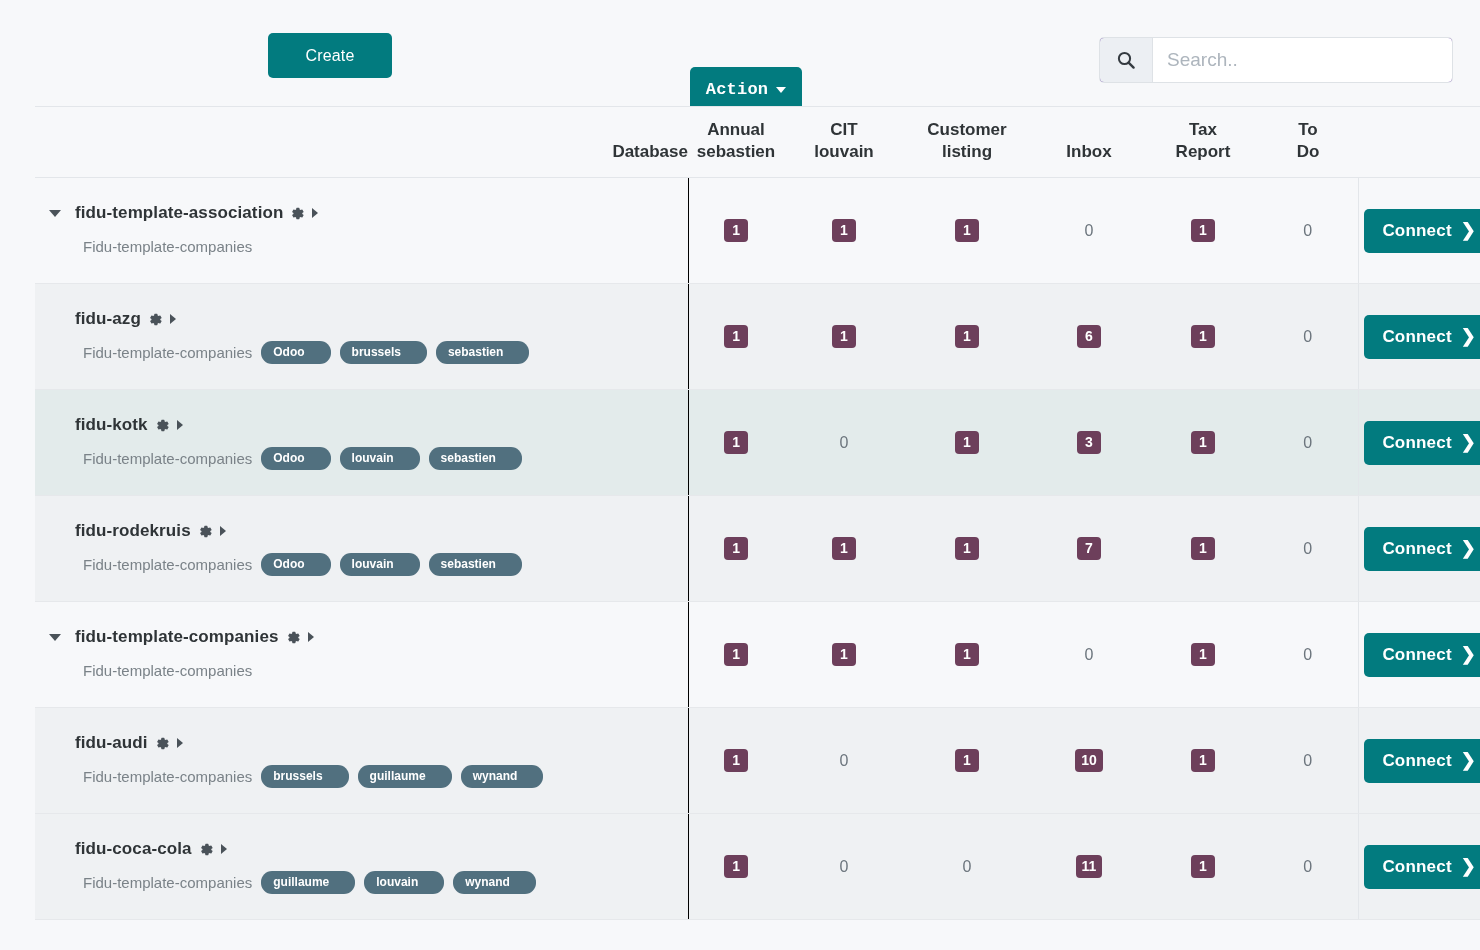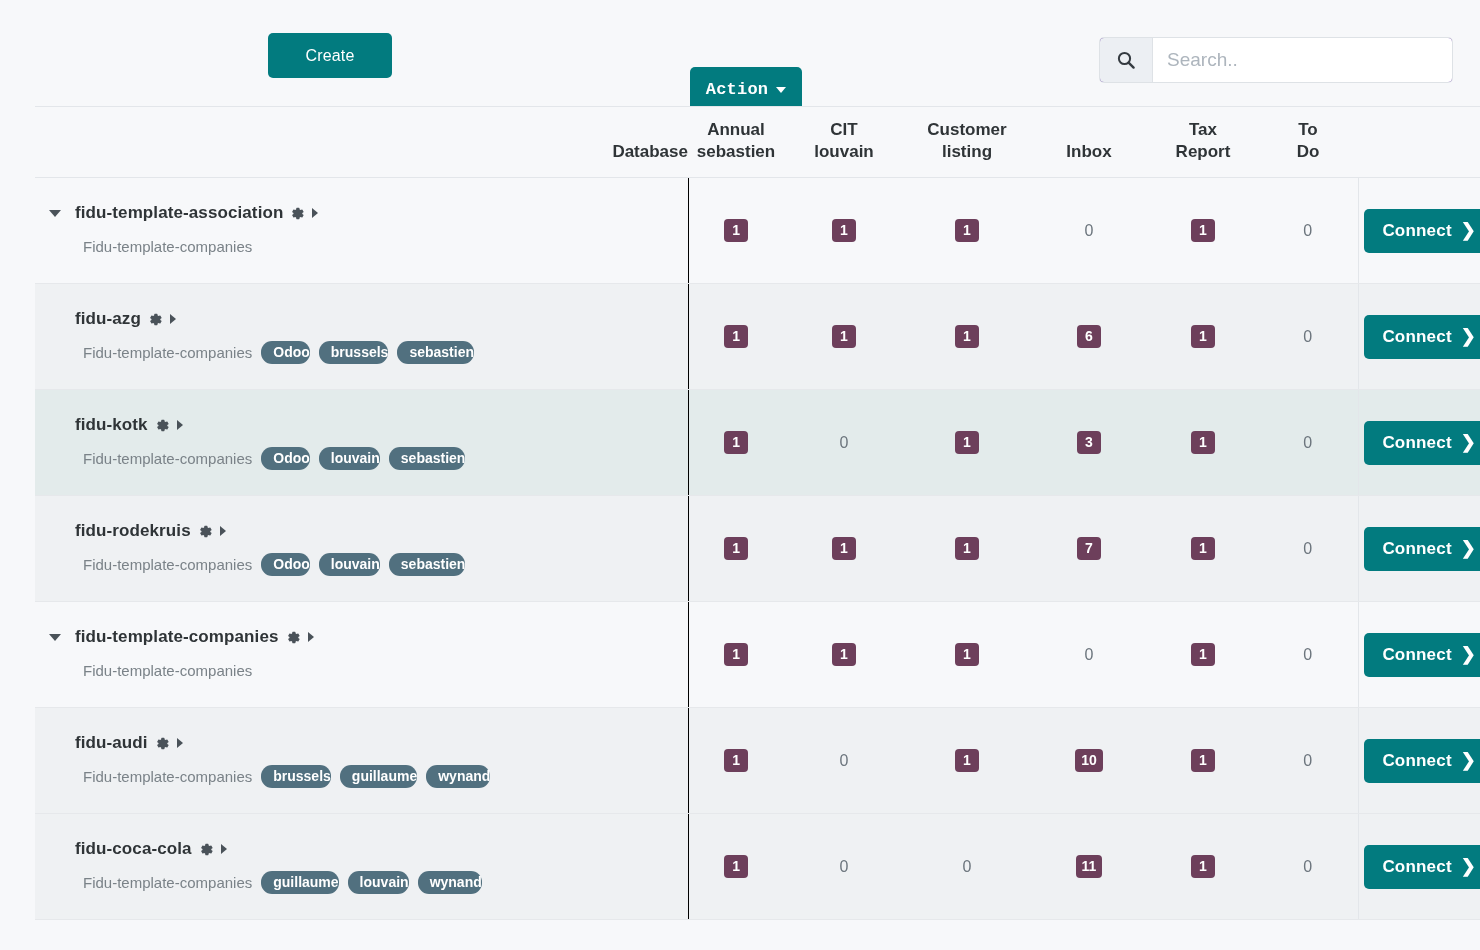--- a/index.html
+++ b/index.html
@@ -227,24 +227,24 @@
   .db-parent-label {
     font-size: 15px;
     color: #7a8288;
     white-space: nowrap;
   }
   .tag {
     display: inline-flex;
     align-items: center;
     background: #51707f;
     color: #ffffff;
-    font-size: 14px;
+    font-size: 12px;
     font-weight: 700;
     border-radius: 11px;
-    padding: 3px 0 4px 12px;
+    padding: 3px 26px 4px 12px;
     line-height: 16px;
     cursor: pointer;
   }
 
   .count-badge {
     display: inline-flex;
     align-items: center;
     justify-content: center;
     min-width: 12px;
     background: #6d3f5b;

